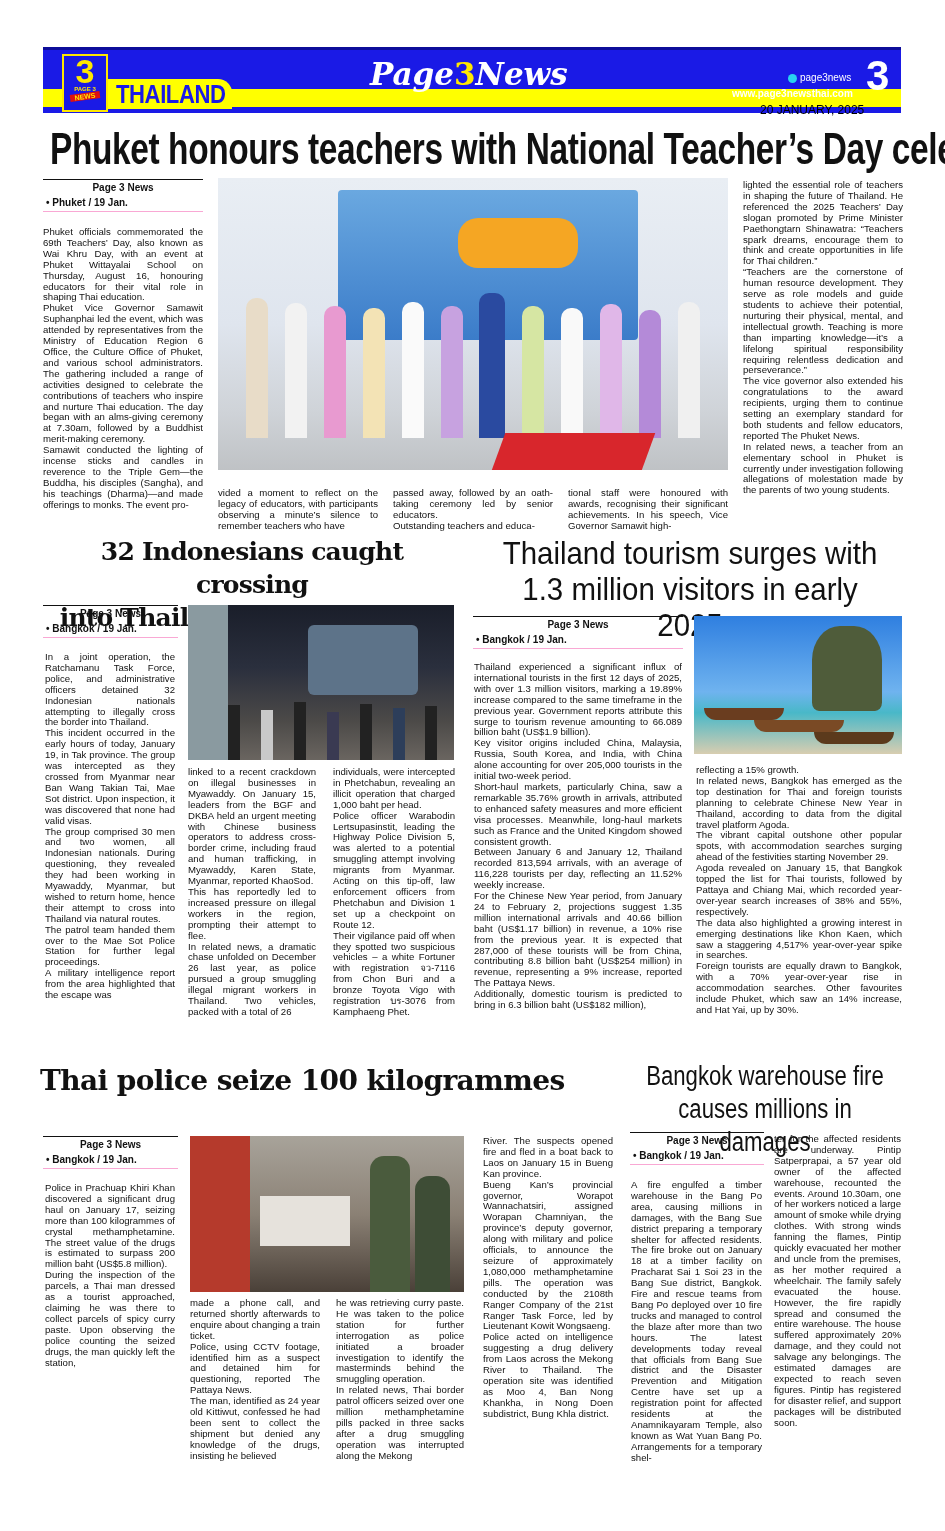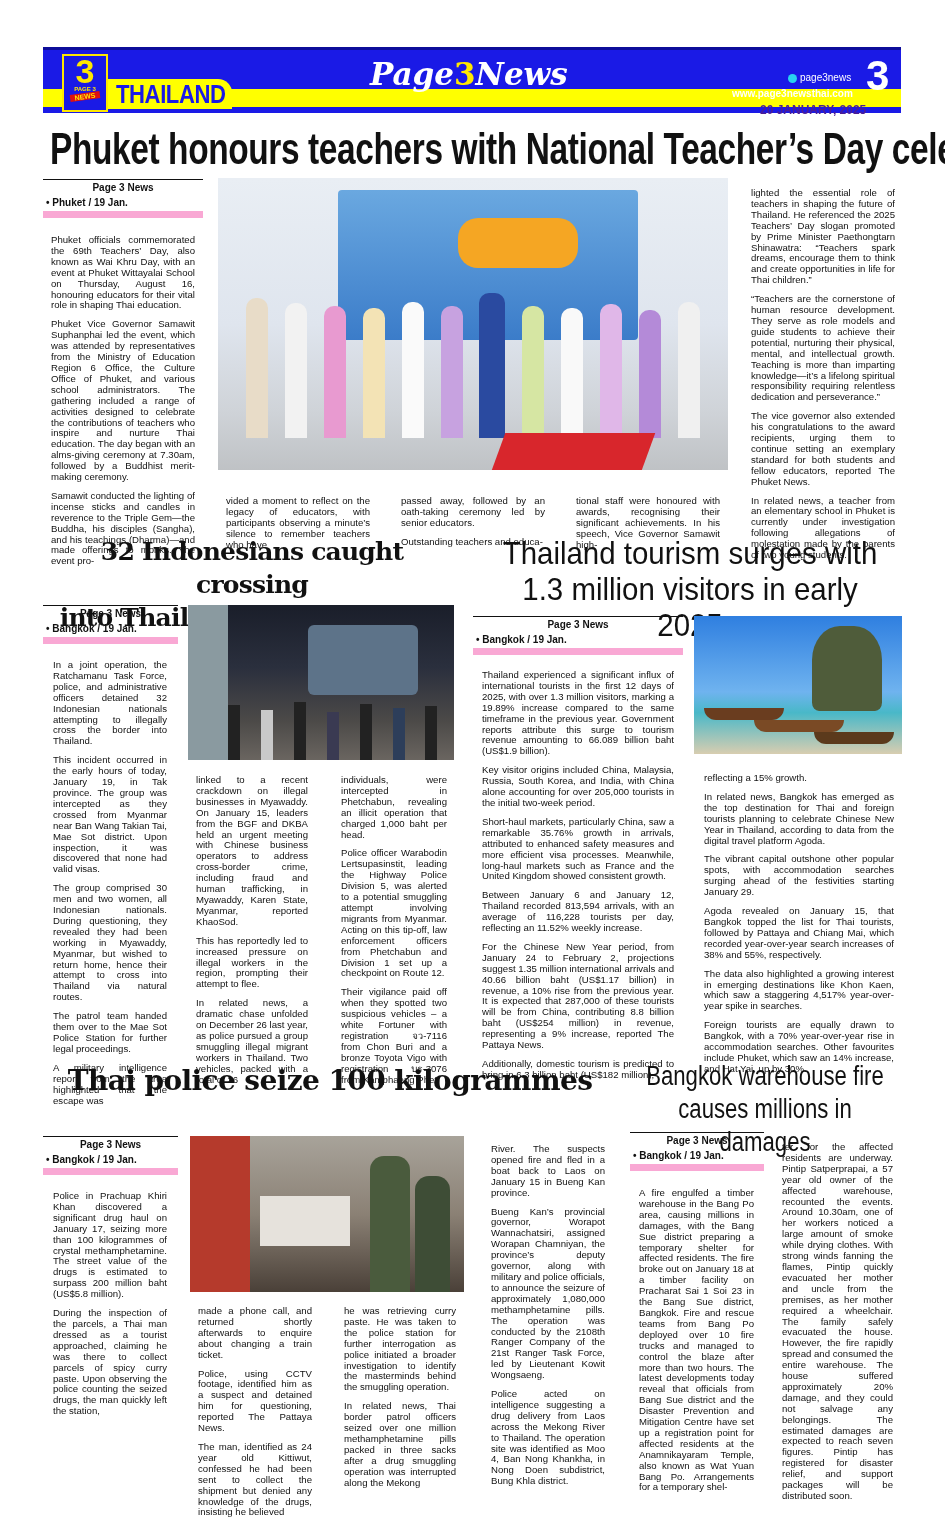--- a/index.html
+++ b/index.html
@@ -1,46 +1,46 @@
 <!DOCTYPE html>
 <html><head>
 <meta charset="utf-8">
 <style>
 *{box-sizing:border-box;margin:0;padding:0}
 body{width:945px;height:1531px;background:#fff;position:relative;overflow:hidden;font-family:"Liberation Sans",sans-serif;color:#111}
 .abs{position:absolute}
 .body-text{font-size:9.6px;line-height:10.9px;text-align:justify;hyphens:auto}
-.body-text p{margin:8px}
+.body-text p{margin:0}
 
 #mast{left:43px;top:47px;width:858px;height:66px;background:#1a1ae6;border-top:3px solid #0d0d9a}
 #mast .yband{position:absolute;left:0;right:0;bottom:6px;height:18px;background:#ffff00}
 #mast .bottomline{position:absolute;left:0;right:0;bottom:0;height:6px;background:#1a1ae6}
 #logo3{left:62px;top:54px;width:46px;height:58px;background:#1a1ae6;border:2px solid #ffe800;color:#ffe800;text-align:center}
 #logo3 .big{font-weight:bold;font-size:34px;line-height:30px;color:#ffe800}
 #logo3 .p3{font-size:6px;font-weight:bold;color:#ffe800}
 #logo3 .nw{font-size:7px;font-weight:bold;color:#ffe800;background:#e01010;margin:1px 6px;transform:rotate(-8deg)}
 #thai-tab{left:108px;top:79px;width:124px;height:30px;background:#ffff00;border-radius:0 14px 0 0}
 #thai-label{left:116px;top:79px;font-size:26px;font-weight:bold;color:#1a1ae6;letter-spacing:-0.5px;font-family:"Liberation Sans",sans-serif;transform:scaleX(0.85);transform-origin:left}
 #brand{left:370px;top:56px;font-family:"DejaVu Serif",serif;font-size:31px;font-weight:bold;color:#fff;font-style:italic}
 #brand .three{color:#ffe800;font-style:normal}
 #social{left:788px;top:72px;font-size:10px;color:#fff}
 #social .dot{display:inline-block;width:9px;height:9px;border-radius:50%;background:#29d3f0;margin-right:3px;vertical-align:middle}
 #site{left:732px;top:88px;font-size:10px;color:#fff;font-weight:bold}
 #pagenum{left:866px;top:52px;font-size:42px;font-weight:bold;color:#fff}
-#issue-date{left:760px;top:103px;font-size:12px;font-weight:bold;color:#4c1d95}
+#issue-date{left:760px;top:103px;font-size:12px;font-weight:normal;color:#000000}
 
 .h-cond{font-weight:bold;transform-origin:left top;white-space:nowrap}
 #h1{left:50px;top:124px;font-size:44px;transform:scaleX(0.76);letter-spacing:-0.5px}
-.slug{border-top:1px solid #111;border-bottom:7px solid #f9a8d4}
+.slug{border-top:1px solid #111;border-bottom:1px solid #f9a8d4}
 .slug .src{text-align:center;font-weight:bold;font-size:10px;padding:2px 0}
 .slug .dl{font-weight:bold;font-size:10px;padding:2px 0 3px 3px}
 .photo{position:absolute;overflow:hidden}
 #h2{left:52px;top:535px;font-family:"DejaVu Serif",serif;font-size:25px;line-height:33px;font-weight:bold;text-align:center;width:400px;letter-spacing:-0.8px}
 #h3{left:470px;top:535px;font-size:32px;line-height:36px;text-align:center;width:440px;font-weight:normal;transform:scaleX(0.92);transform-origin:center top}
-#h4{left:40px;top:1064px;font-family:"DejaVu Serif",serif;font-size:28px;line-height:34px;font-weight:bold;text-align:center;width:580px;letter-spacing:-0.6px}
+#h4{left:40px;top:1064px;font-family:"DejaVu Serif",serif;font-size:28px;line-height:34px;font-weight:bold;width:580px;letter-spacing:-0.6px}
 #h5{left:605px;top:1060px;font-size:27px;line-height:33px;text-align:center;width:320px;transform:scaleX(0.82);transform-origin:center top}
 </style>
 </head>
 <body>
 
 <div id="mast" class="abs">
   <div class="yband"></div>
   <div class="bottomline"></div>
 </div>
 <div id="thai-tab" class="abs"></div>
@@ -165,21 +165,21 @@
 </div>
 <div class="photo" style="left:694px;top:616px;width:208px;height:138px;background:linear-gradient(180deg,#2f7fe0 0%,#6fb3ef 55%,#49b8c8 70%,#d8cdb0 100%)">
   <div style="position:absolute;left:118px;top:10px;width:70px;height:85px;background:#4f5c3a;border-radius:40% 40% 10% 10%"></div>
   <div style="position:absolute;left:10px;top:92px;width:80px;height:12px;background:#6a3d1f;border-radius:0 0 30px 30px"></div>
   <div style="position:absolute;left:60px;top:104px;width:90px;height:12px;background:#7a4a25;border-radius:0 0 30px 30px"></div>
   <div style="position:absolute;left:120px;top:116px;width:80px;height:12px;background:#5b3a1c;border-radius:0 0 30px 30px"></div>
 </div>
 <div class="abs body-text" style="left:696px;top:765px;width:206px">
   <p>reflecting a 15% growth.</p>
   <p>In related news, Bangkok has emerged as the top destination for Thai and foreign tourists planning to celebrate Chinese New Year in Thailand, according to data from the digital travel platform Agoda.</p>
-  <p>The vibrant capital outshone other popular spots, with accommodation searches surging ahead of the festivities starting January 29.</p>
+  <p>The vibrant capital outshone other popular spots, with accommodation searches surging ahead of the festivities starting November 29.</p>
   <p>Agoda revealed on January 15, that Bangkok topped the list for Thai tourists, followed by Pattaya and Chiang Mai, which recorded year-over-year search increases of 38% and 55%, respectively.</p>
   <p>The data also highlighted a growing interest in emerging destinations like Khon Kaen, which saw a staggering 4,517% year-over-year spike in searches.</p>
   <p>Foreign tourists are equally drawn to Bangkok, with a 70% year-over-year rise in accommodation searches. Other favourites include Phuket, which saw an 14% increase, and Hat Yai, up by 30%.</p>
 </div>
 
 <div id="h4" class="abs">
   <div>Thai police seize 100 kilogrammes</div>
 </div>
 <div class="abs slug" style="left:43px;top:1136px;width:135px">
   <div class="src">Page 3 News</div>

